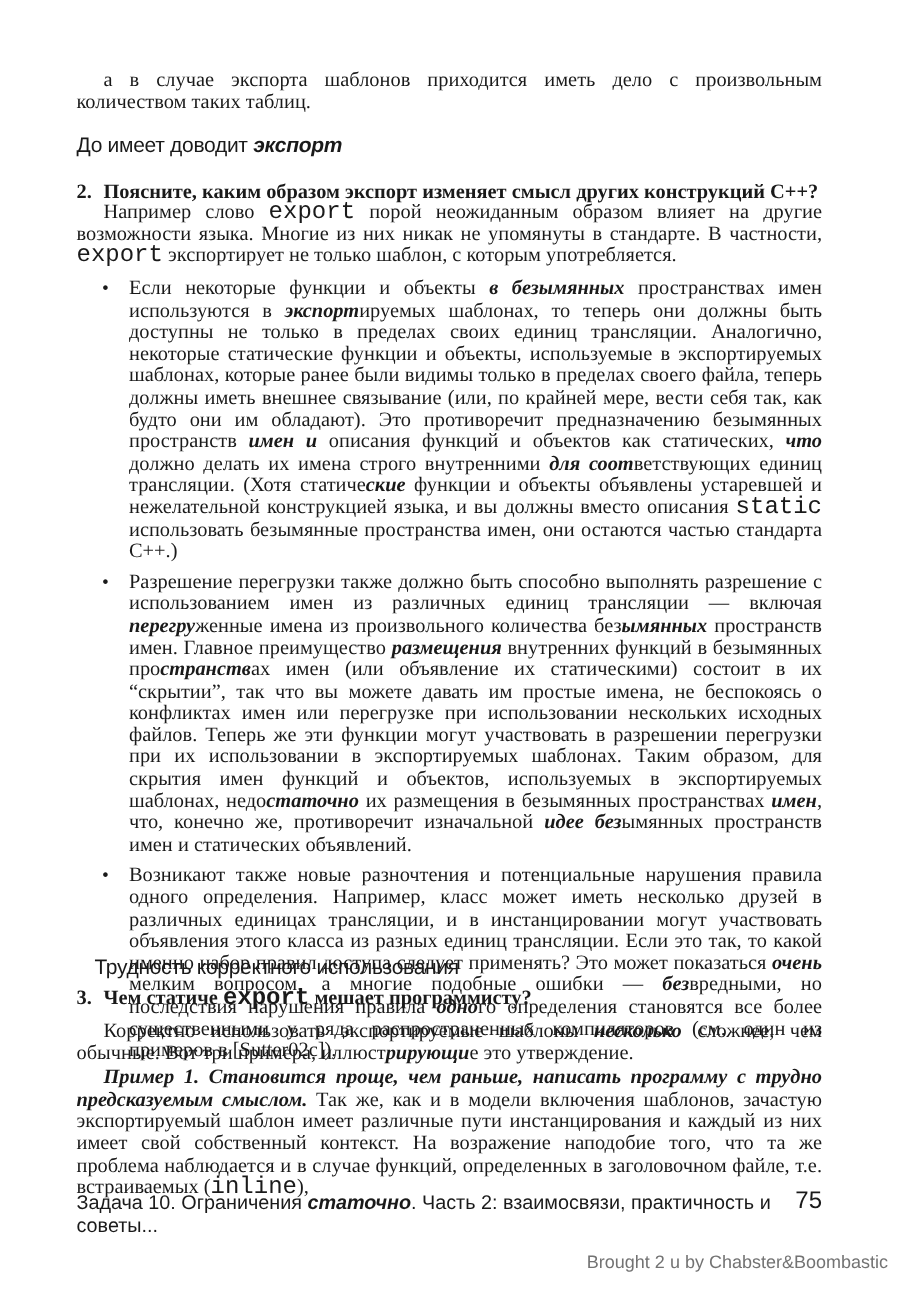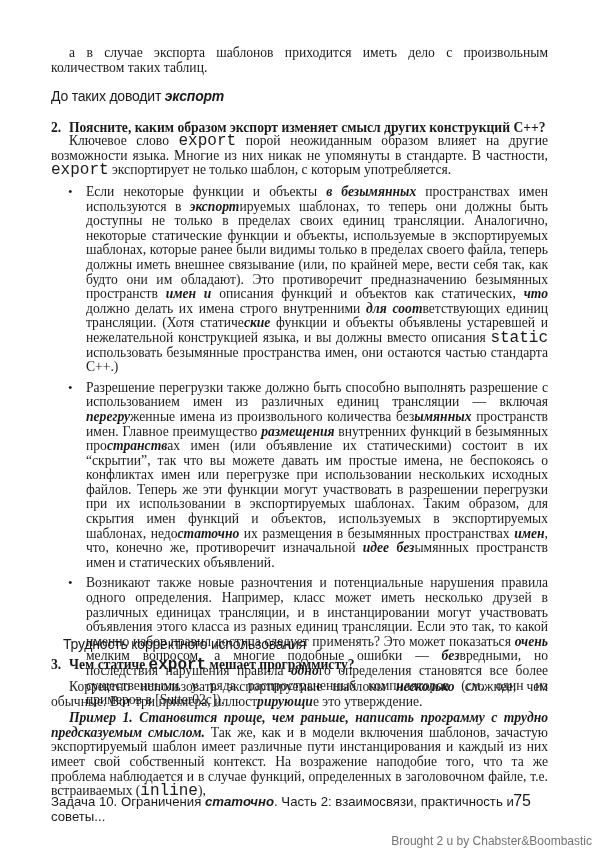--- a/index.html
+++ b/index.html
@@ -12,42 +12,42 @@
   p { margin: 0; font-size: 13.6px; line-height: 14.6px; text-align: justify; }
   .indent { text-indent: 18px; }
   .h-sec { font-size: 14px; line-height: 16px; letter-spacing: -0.2px; }
   .h-q { font-size: 13.6px; font-weight: bold; line-height: 16px; }
   .h-q .num { display: inline-block; width: 18px; }
   ul.bullets { list-style: none; margin: 0; padding: 0; }
   ul.bullets li { position: relative; padding-left: 35px; margin: 0; }
   ul.bullets li .dot { position: absolute; left: 17px; top: 0; font-size: 13px; line-height: 14.6px; }
   i { font-style: italic; font-weight: bold; }
   .footer { position: absolute; left: 51px; top: 794px; width: 497px; font-size: 13.2px; }
-  .footer .pagenum { position: absolute; right: 17px; top: -2px; font-size: 16px; }
+  .footer .pagenum { position: absolute; right: 0; top: -2px; font-size: 16px; }
   .credit { position: absolute; right: 8px; top: 834px; font-size: 12px; color: #737373; }
 </style>
 </head>
 <body>
 
 <div class="page">
 
   <div class="col serif" style="top:46px;">
     <p class="indent">а в случае экспорта шаблонов приходится иметь дело с произвольным количеством таких таблиц.</p>
   </div>
 
   <div class="col sans h-sec" style="top:88px;">
-    <span>До таких доводит </span><i>экспорт</i>
+    <span>До имеет доводит </span><i>экспорт</i>
   </div>
 
   <div class="col serif h-q" style="top:120px;">
     <span class="num">2.</span><span>Поясните, каким образом экспорт изменяет смысл других конструкций C++?</span>
   </div>
 
   <div class="col serif" style="top:134px;">
-    <p class="indent"><span>Ключевое слово </span><span class="mono">export</span><span> порой неожиданным образом влияет на другие возможности языка. Многие из них никак не упомянуты в стандарте. В частности, </span><span class="mono">export</span><span> экспортирует не только шаблон, с которым употребляется.</span></p>
+    <p class="indent"><span>Например слово </span><span class="mono">export</span><span> порой неожиданным образом влияет на другие возможности языка. Многие из них никак не упомянуты в стандарте. В частности, </span><span class="mono">export</span><span> экспортирует не только шаблон, с которым употребляется.</span></p>
   </div>
 
   <div class="col serif" style="top:185px;">
     <ul class="bullets">
       <li style="margin-bottom:6px;">
         <span class="dot">•</span>
         <p><span>Если некоторые функции и объекты </span><i>в безымянных</i><span> пространствах имен используются в </span><i>экспорт</i><span>ируемых шаблонах, то теперь они должны быть доступны не только в пределах своих единиц трансляции. Аналогично, некоторые статические функции и объекты, используемые в экспортируемых шаблонах, которые ранее были видимы только в пределах своего файла, теперь должны иметь внешнее связывание (или, по крайней мере, вести себя так, как будто они им обладают). Это противоречит предназначению безымянных пространств </span><i>имен и</i><span> описания функций и объектов как статических, </span><i>что</i><span> должно делать их имена строго внутренними </span><i>для соот</i><span>ветствующих единиц трансляции. (Хотя статиче</span><i>ские</i><span> функции и объекты объявлены устаревшей и нежелательной конструкцией языка, и вы должны вместо описания </span><span class="mono">static</span><span> использовать безымянные пространства имен, они остаются частью стандарта C++.)</span></p>
       </li>
       <li style="margin-bottom:6px;">
         <span class="dot">•</span>

